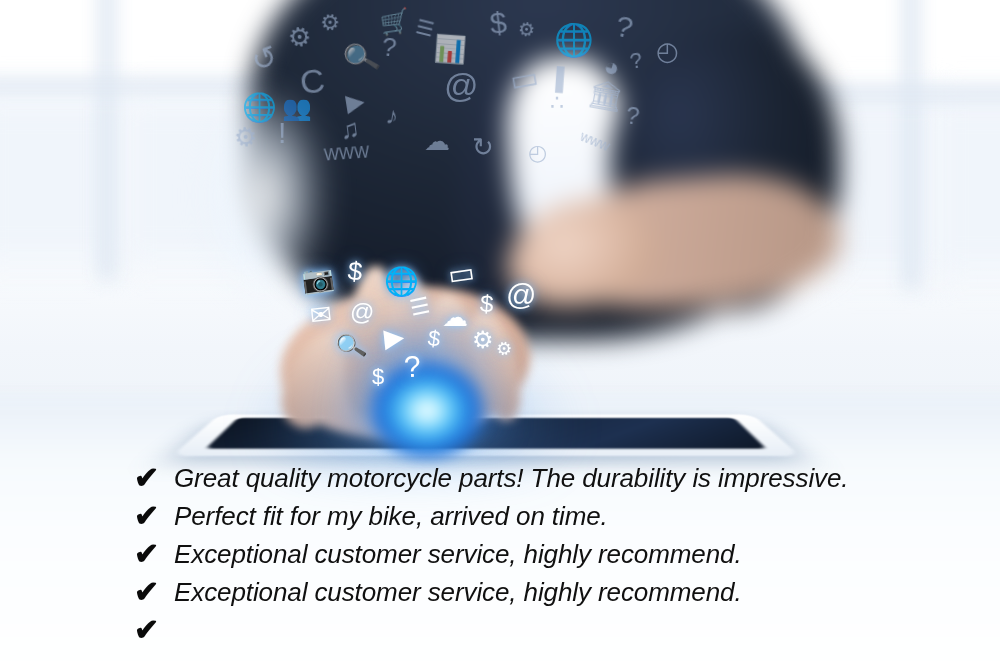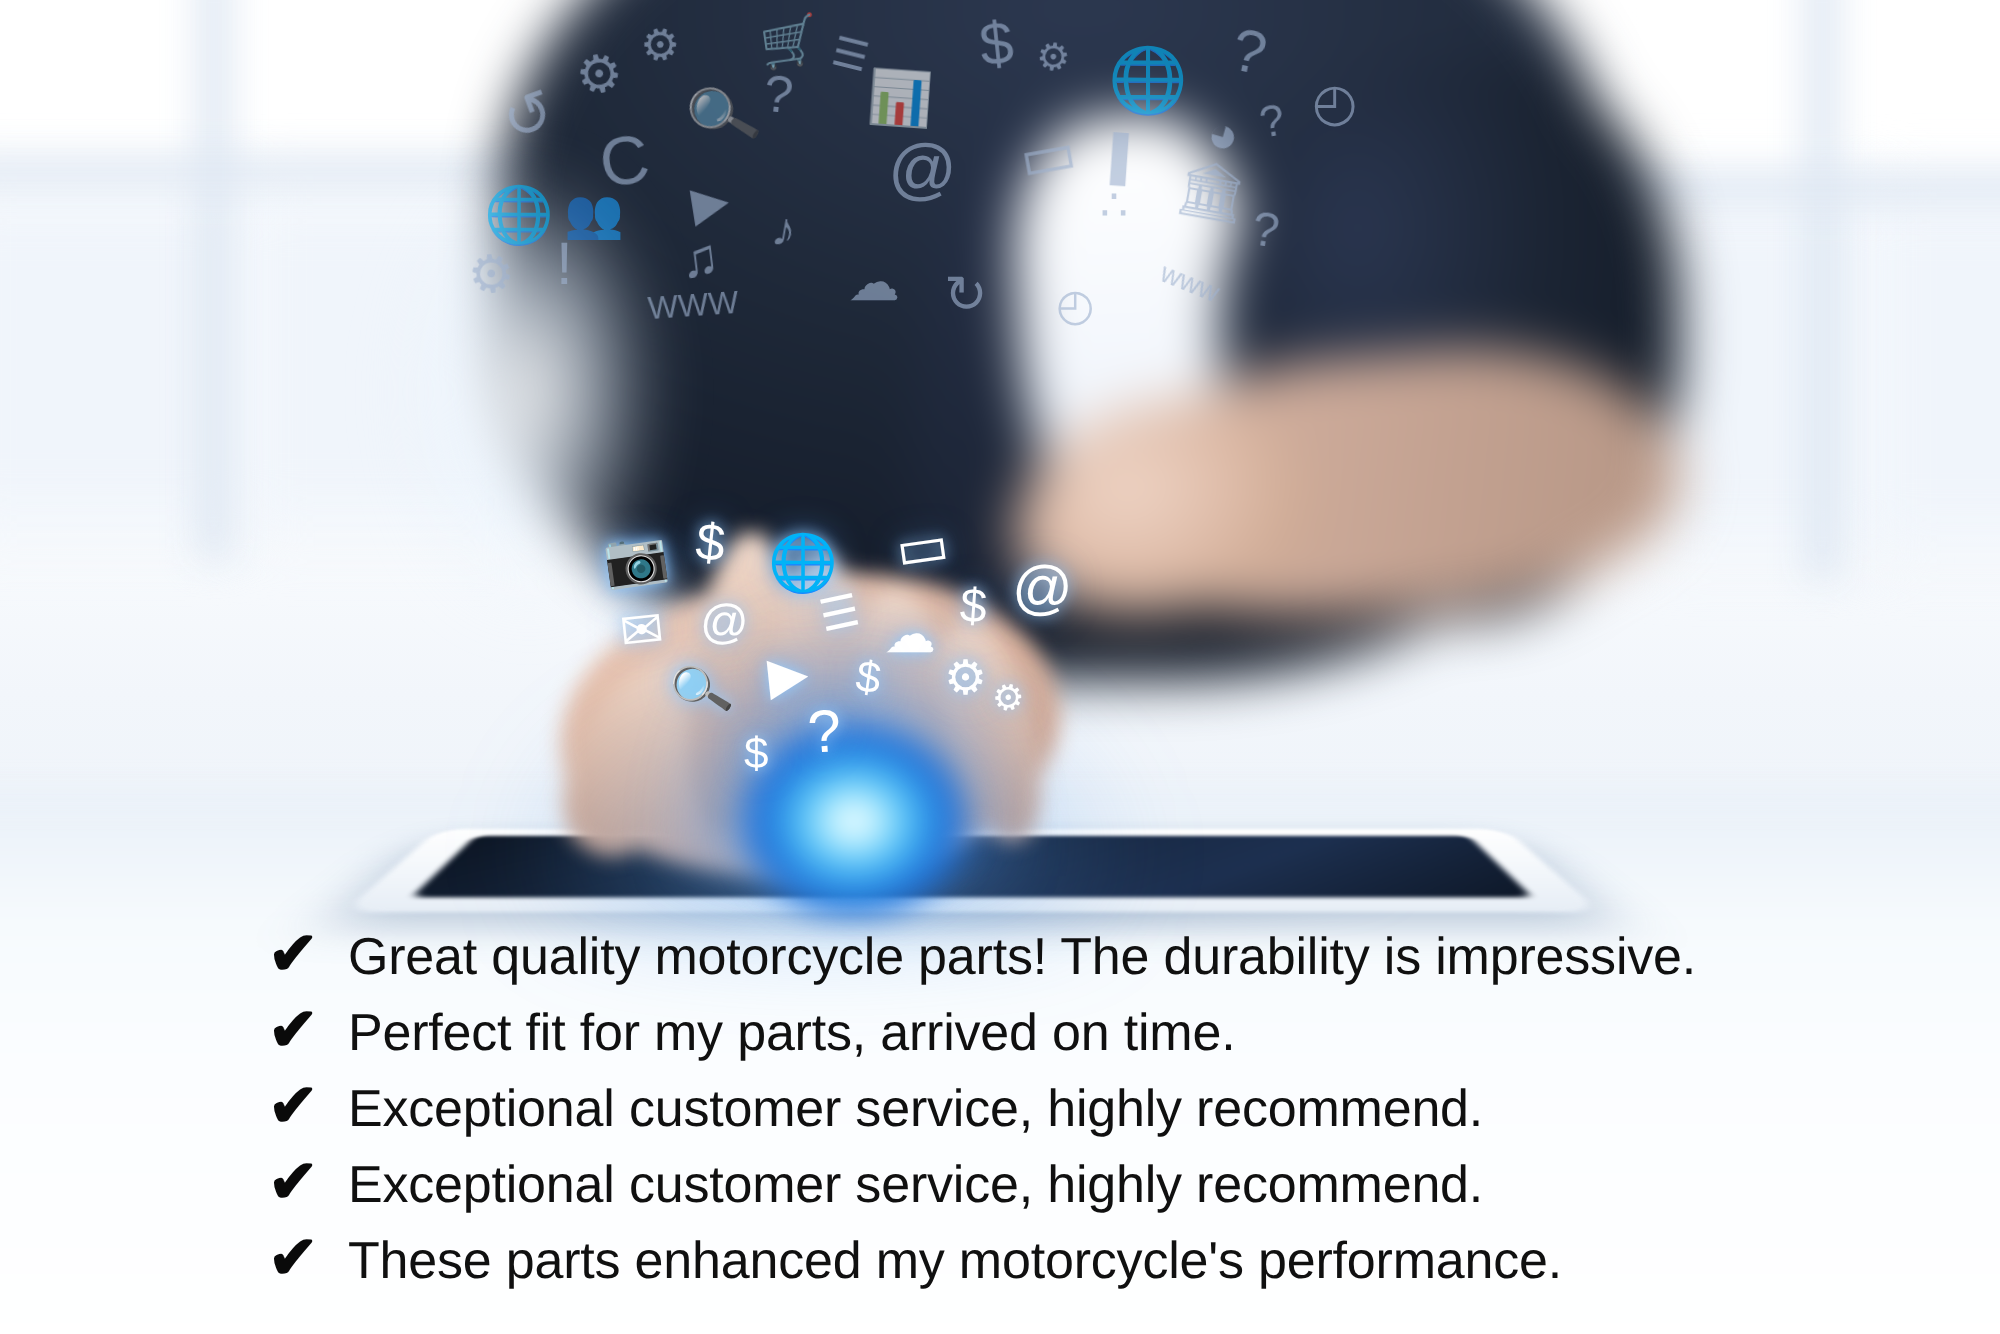--- a/index.html
+++ b/index.html
@@ -193,21 +193,21 @@
     height:34px;
   }
   .chk{
     width:40px; flex:0 0 40px;
     font-size:30px; font-weight:700; color:#0a0a0a;
     line-height:32px;
     text-align:left;
   }
   .rev-txt{
     font-size:26px; color:#101010; line-height:33px;
-    white-space:nowrap; letter-spacing:-.1px;
+    white-space:nowrap; letter-spacing:-.1px;font-style:italic;
   }
 </style>
 </head>
 <body>
 
 <div id="stage">
 
   <div class="bg-base"></div>
 
   <div class="pane bright" style="left:-30px;top:-30px;width:150px;height:120px;"></div>
@@ -314,29 +314,28 @@
     </div>
 
 
   <div class="reviews" id="reviews">
       <div class="rev-row">
         <span class="chk">✔</span>
         <span class="rev-txt">Great quality motorcycle parts! The durability is impressive.</span>
       </div>
       <div class="rev-row">
         <span class="chk">✔</span>
-        <span class="rev-txt">Perfect fit for my parts, arrived on time.</span>
+        <span class="rev-txt">Perfect fit for my bike, arrived on time.</span>
       </div>
       <div class="rev-row">
         <span class="chk">✔</span>
         <span class="rev-txt">Exceptional customer service, highly recommend.</span>
       </div>
       <div class="rev-row">
         <span class="chk">✔</span>
         <span class="rev-txt">Exceptional customer service, highly recommend.</span>
       </div>
       <div class="rev-row">
         <span class="chk">✔</span>
-        <span class="rev-txt">These parts enhanced my motorcycle's performance.</span>
       </div>
     </div>
 
 </div>
 
 </body></html>

